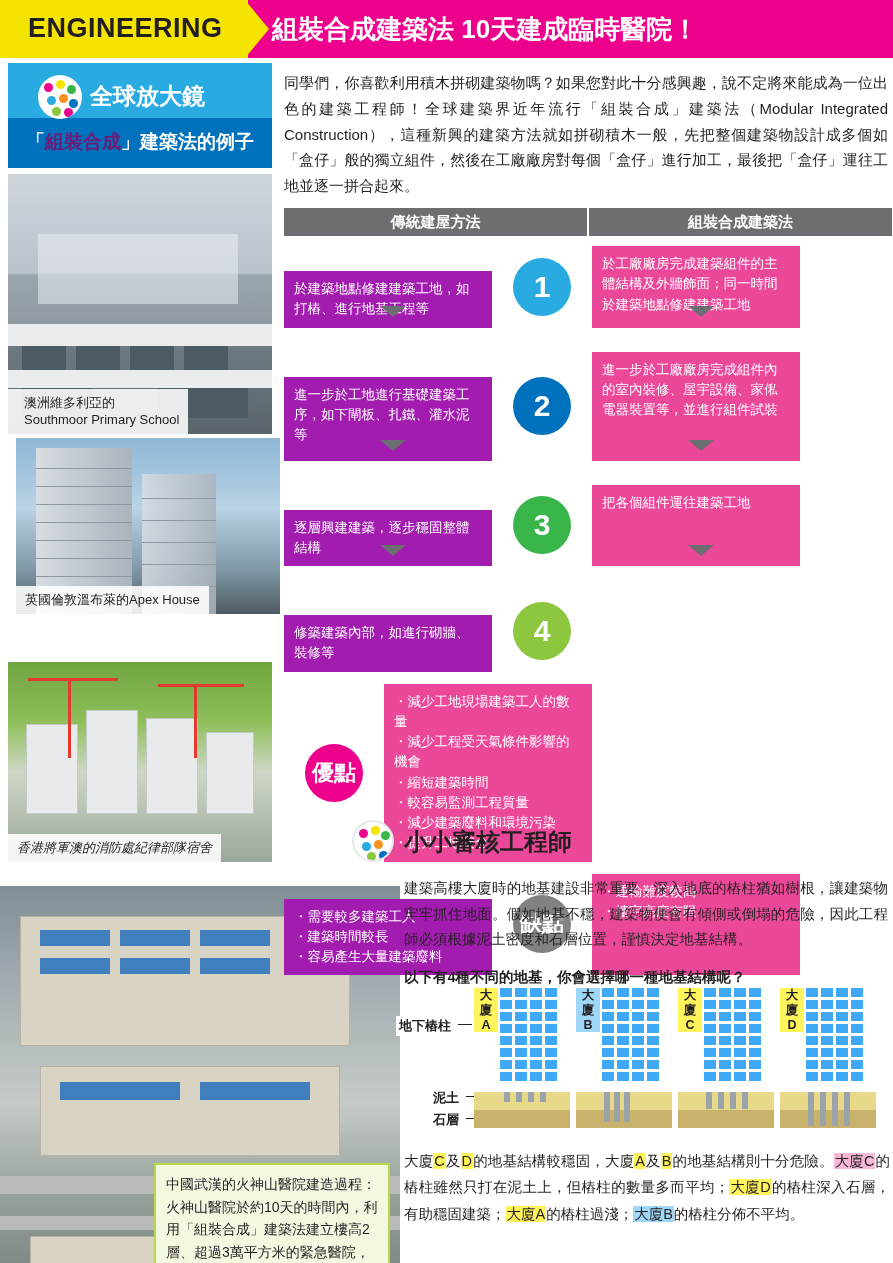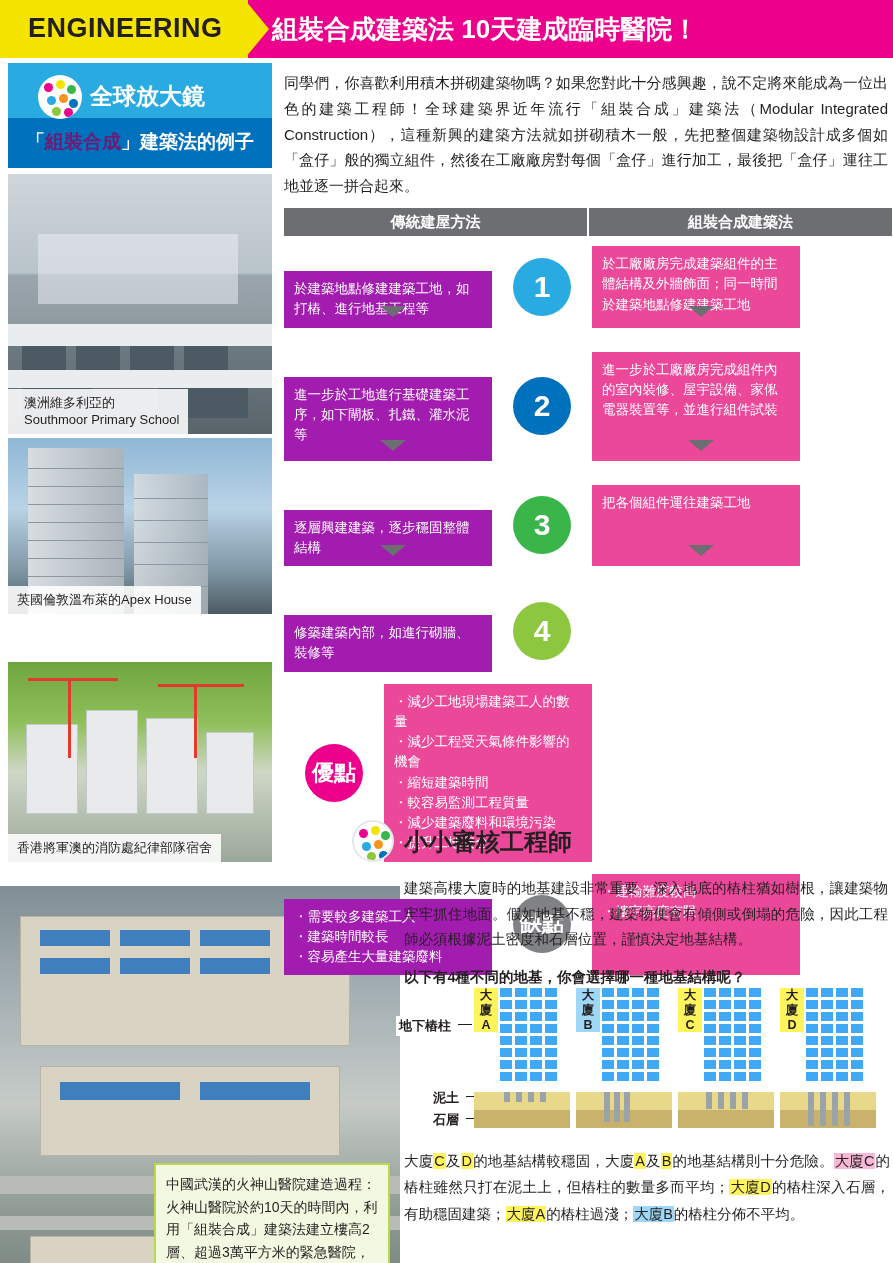--- a/index.html
+++ b/index.html
@@ -73,30 +73,31 @@
 
   
   .ph1 { left:8px; top:116px; width:264px; height:260px;
     background:
       linear-gradient(180deg,#cfd6dc 0%, #b9c3ca 38%, #9aa6ad 39%, #8d979e 62%, #6f7b82 63%, #59646b 100%);
   }
   .ph1 .slab { position:absolute; background:#e9edf0; }
   .ph1 .win { position:absolute; background:#4b5a63; }
 
   
-  .ph2 { left:8px; top:380px; width:264px; height:176px;
+  .ph2 { left:16px; top:380px; width:264px; height:176px;
     background:linear-gradient(180deg,#8fb7d6 0%, #b9d3e6 40%, #7f97a5 75%, #4c5a62 100%);
     padding-left:46px;
   }
   .ph2 .tower { position:absolute; background:linear-gradient(90deg,#d8dde1,#aab4bb); }
   .ph2 .towerline { position:absolute; background:#8c99a2; height:1px; }
 
   
   .ph3 { left:8px; top:604px; width:264px; height:200px;
     background:linear-gradient(180deg,#6fa53f 0%, #8fbf5a 30%, #cfd7c6 55%, #9aa79a 100%);
+    font-style:italic;
   }
   .ph3 .blk { position:absolute; background:#e8eaec; border:1px solid #c3c8cb; }
   .ph3 .crane { position:absolute; background:#e23b2e; }
 
   
   .ph4 { left:0px; top:828px; width:400px; height:435px;
     background:linear-gradient(180deg,#7f8e95 0%, #a5b0b4 25%, #c6cbc7 50%, #8e9a93 75%, #6e7a74 100%);
   }
   .ph4 .plot { position:absolute; background:#d9d3c4; border:1px solid #b9b3a4; }
   .ph4 .bluebox { position:absolute; background:#3f7fbe; }

